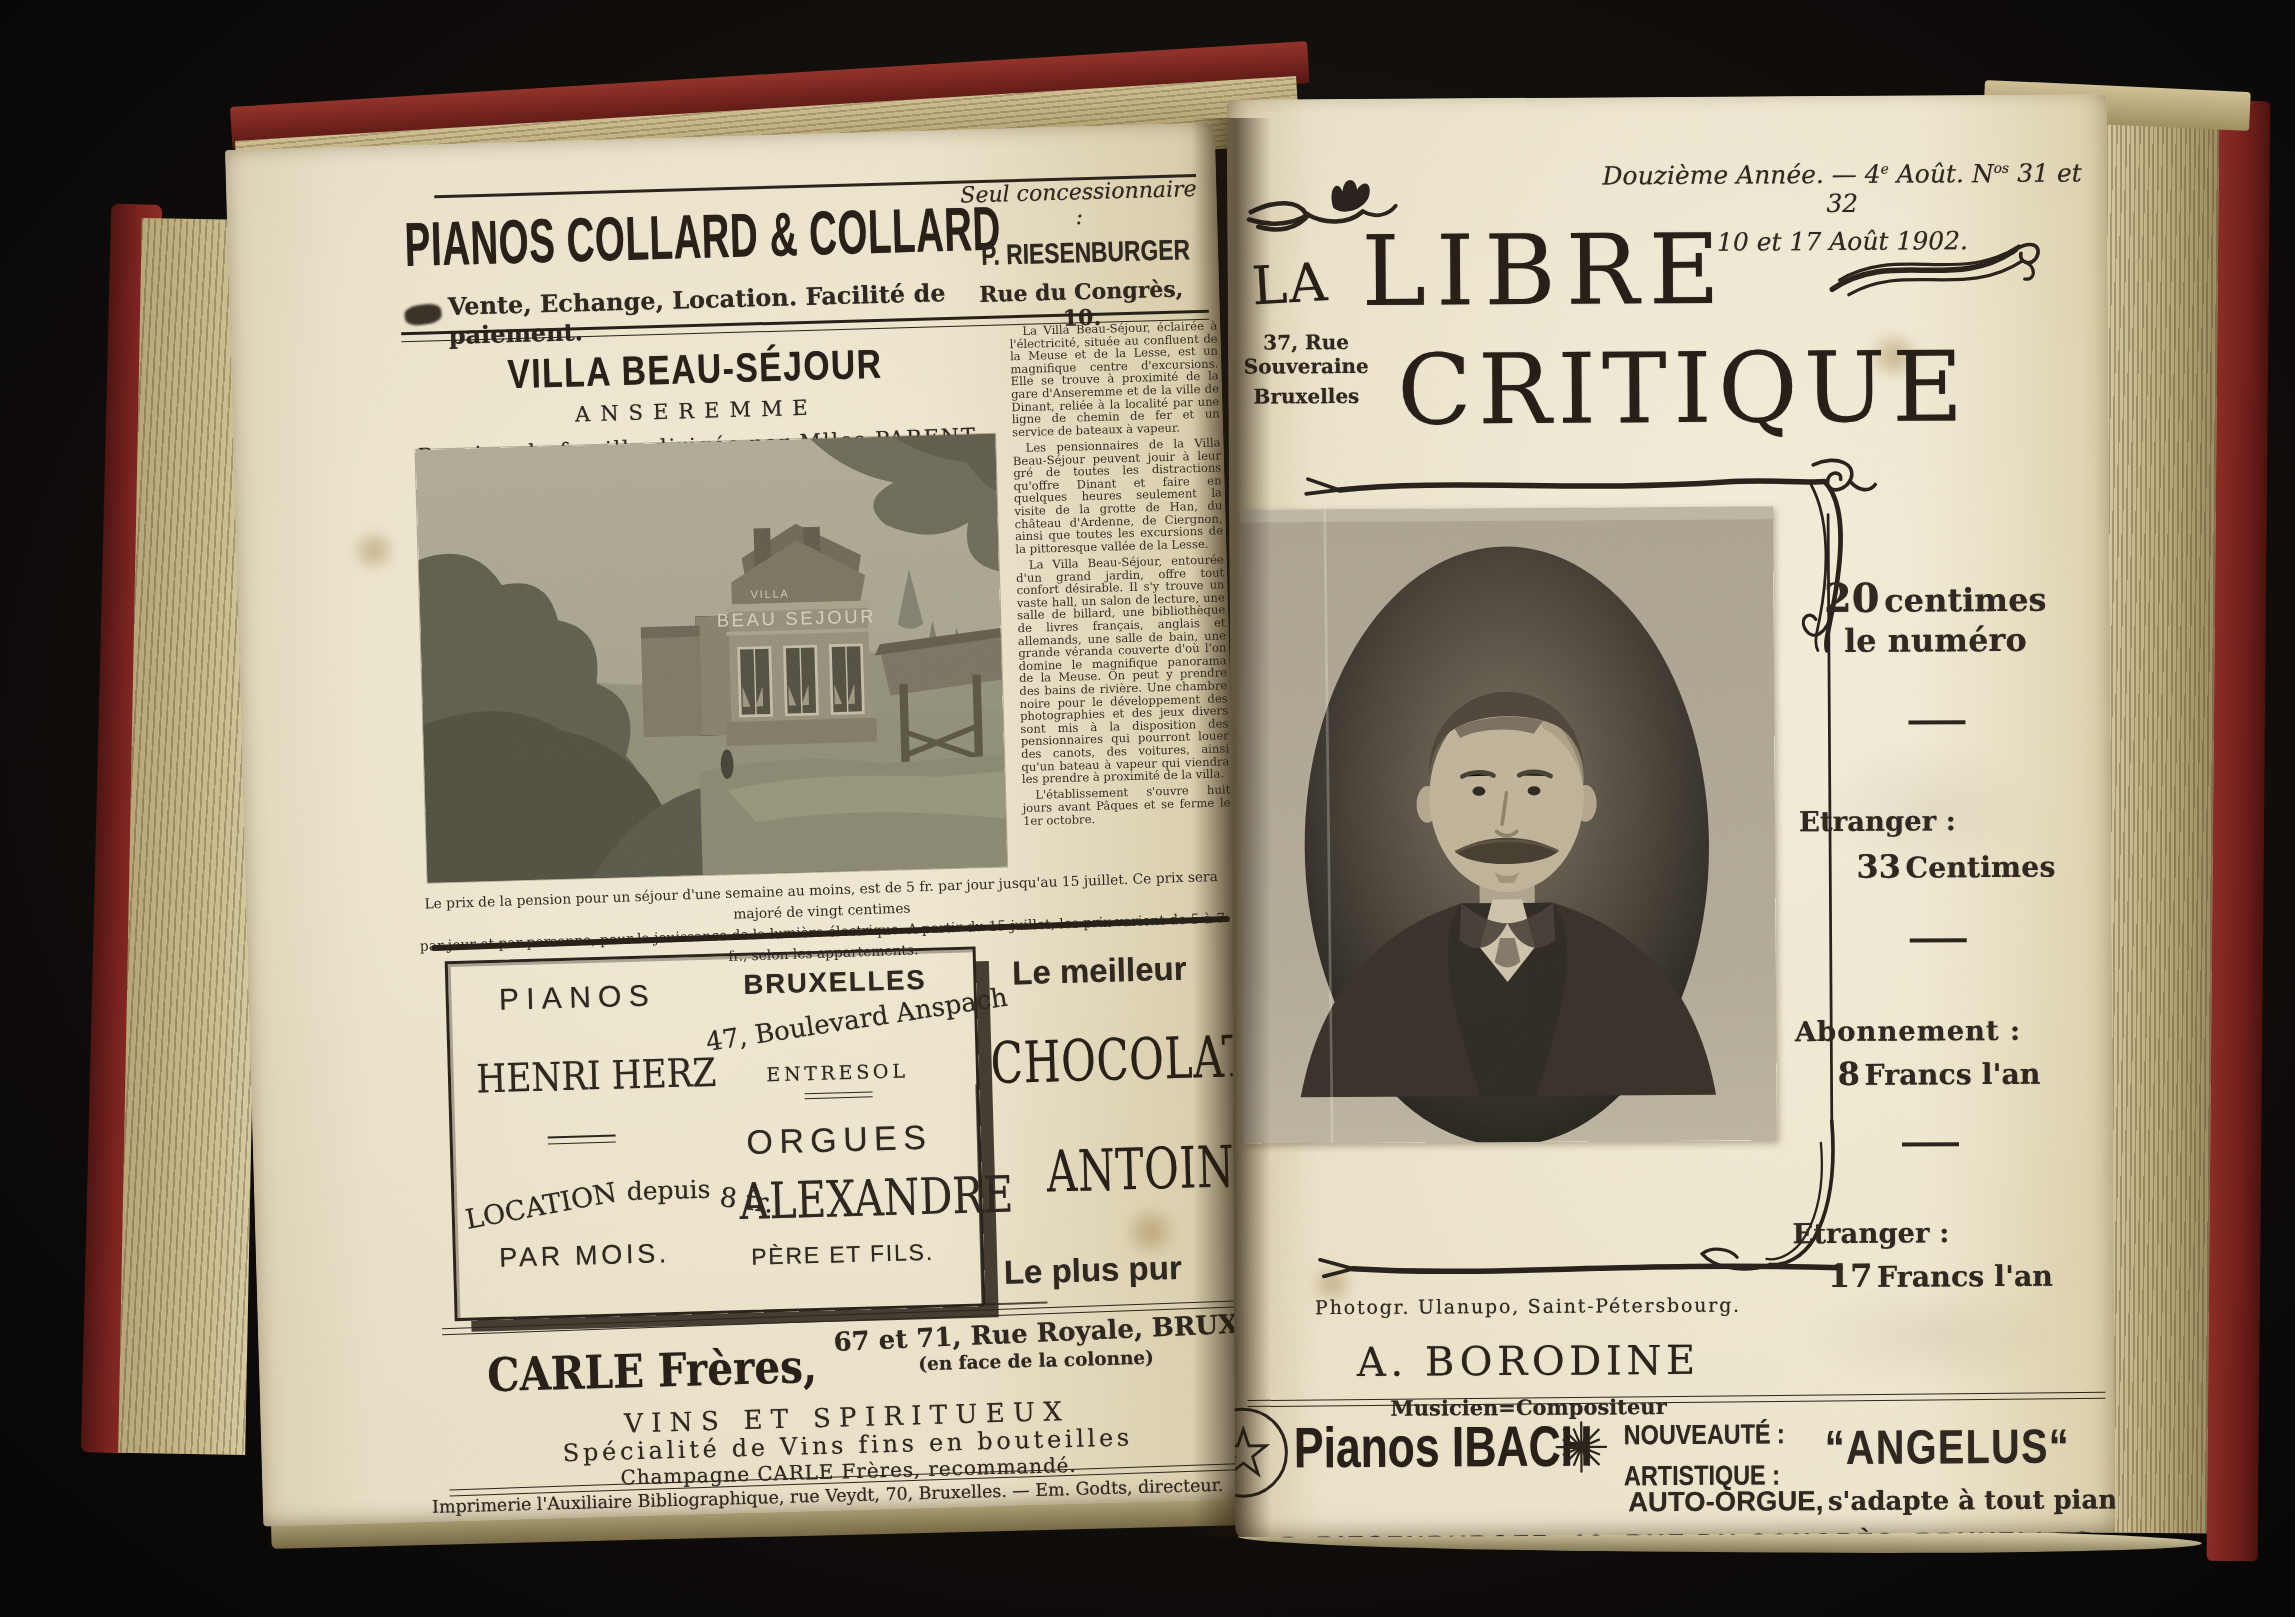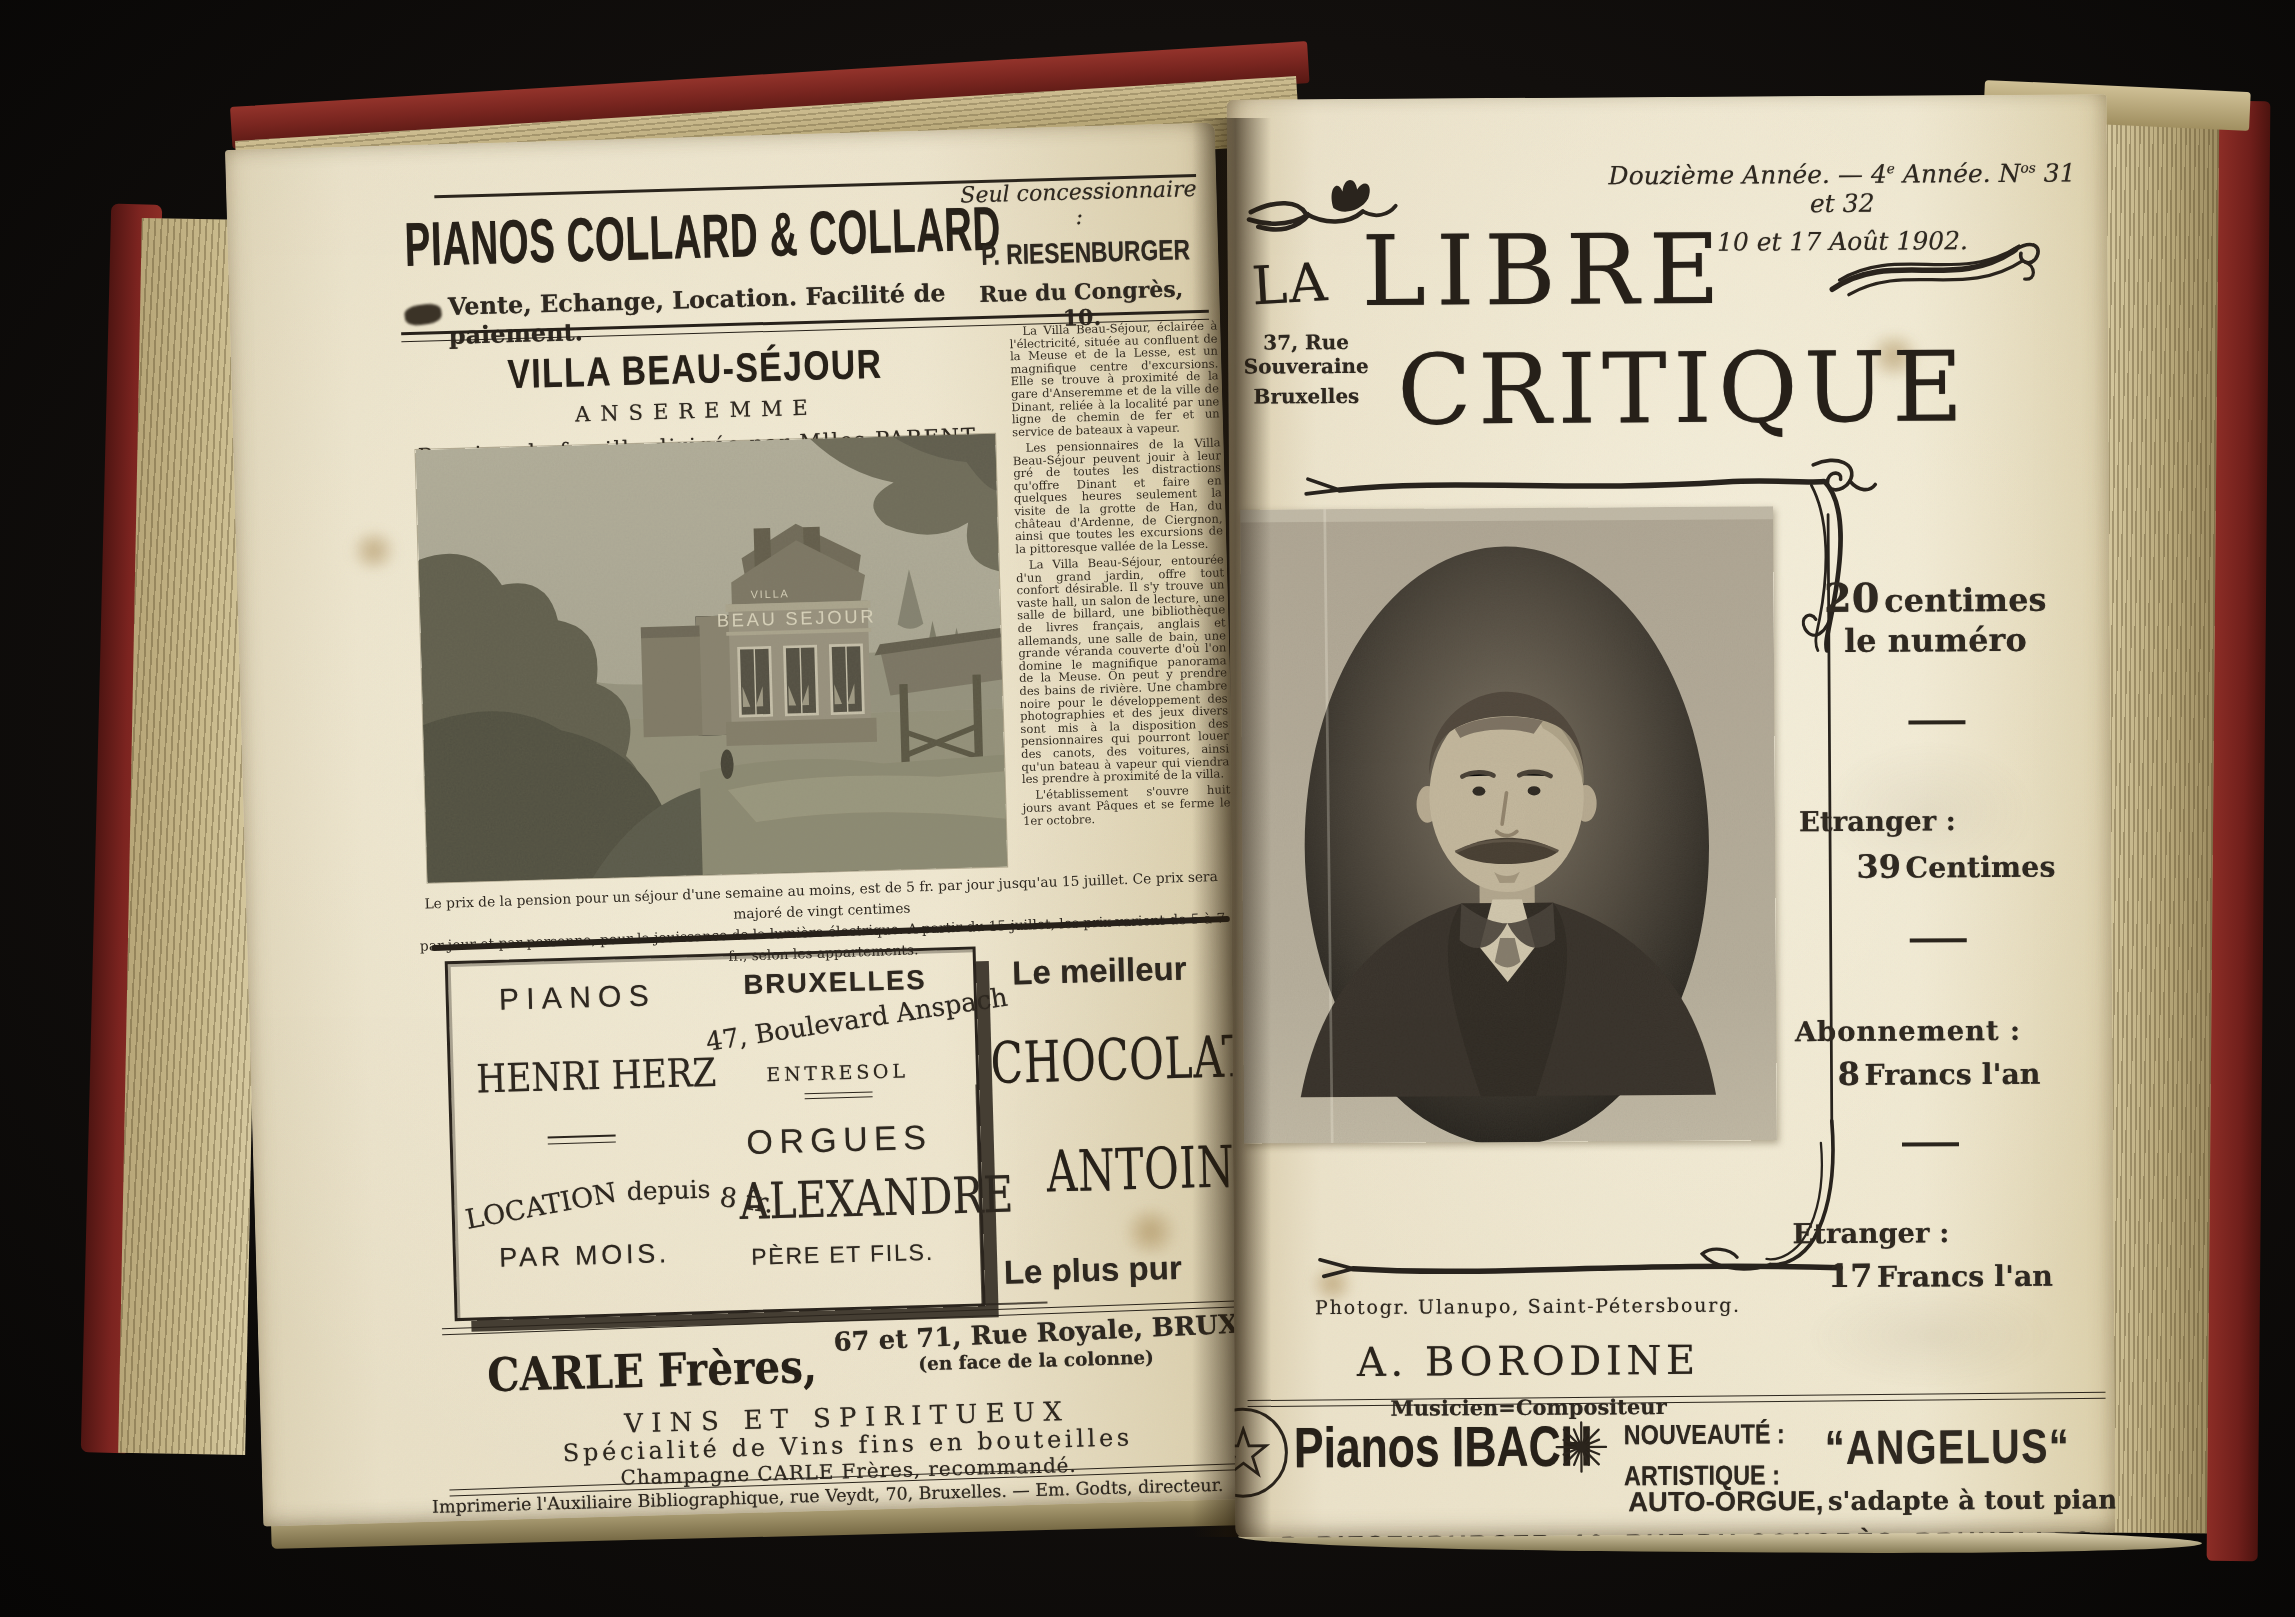--- a/index.html
+++ b/index.html
@@ -265,21 +265,21 @@
         </filter>
       <rect width="100%" height="100%" filter="url(#nz2)"></rect>
     </svg>
     <div class="fox" style="left:634px;top:239px;width:64px;height:42px;"></div>
     <div class="fox" style="left:73px;top:1166px;width:51px;height:37px;"></div>
     <div class="ghost" style="left:588px;top:643px;width:220px;height:147px;"></div>
     <div class="ghost" style="left:569px;top:1185px;width:257px;height:110px;"></div>
 
     <div class="abs ctr sf i soft" style="left:367px;top:64px;width:496px;font-size:25px;">
       <div>
-        <span>Douzième Année. — 4</span><sup>e</sup><span> Année. N</span><sup>os</sup><span> 31 et 32</span>
+        <span>Douzième Année. — 4</span><sup>e</sup><span> Août. N</span><sup>os</sup><span> 31 et 32</span>
       </div>
       <div style="margin-top:9.2px;">10 et 17 Août 1902.</div>
     </div>
 
     <svg class="abs" style="left:18.4px;top:72px;" width="156" height="72" viewBox="0 0 170 78">
       <g stroke="#2a241d" fill="none" stroke-width="5" stroke-linecap="round">
         <path d="M4,52 C 30,60 52,58 70,46 C 56,64 34,66 14,60"></path>
         <path d="M6,44 C 34,30 58,32 66,46"></path>
         <path d="M66,46 C 86,58 112,58 128,44"></path>
       </g>
@@ -380,21 +380,21 @@
 
     <div class="abs" style="left:568px;top:478px;width:303px;height:716px;color:#2f2921;">
       <div class="abs ctr" style="left:0;top:0;width:275px;white-space:nowrap;">
         <span class="sf b soft" style="font-size:40px;">20</span>
         <span class="sf b soft" style="font-size:32px;">centimes</span>
       </div>
       <div class="abs ctr sf b soft" style="left:0;top:48px;width:275px;font-size:32px;">le numéro</div>
       <div class="abs dash" style="left:110px;top:147px;"></div>
       <div class="abs sf b soft" style="left:0;top:231px;font-size:27.5px;">Etranger :</div>
       <div class="abs" style="left:57px;top:274px;white-space:nowrap;">
-        <span class="sf b soft" style="font-size:32px;">39</span>
+        <span class="sf b soft" style="font-size:32px;">33</span>
         <span class="sf b soft" style="font-size:28.5px;">Centimes</span>
       </div>
       <div class="abs dash" style="left:110px;top:365px;"></div>
       <div class="abs sf b soft" style="left:-5.5px;top:441px;font-size:27.5px;letter-spacing:0.9px;">Abonnement :</div>
       <div class="abs" style="left:37px;top:481px;white-space:nowrap;">
         <span class="sf b soft" style="font-size:32px;">8</span>
         <span class="sf b soft" style="font-size:28.5px;">Francs l'an</span>
       </div>
       <div class="abs dash" style="left:101px;top:569px;"></div>
       <div class="abs sf b soft" style="left:-9.2px;top:643px;font-size:27.5px;">Etranger :</div>

